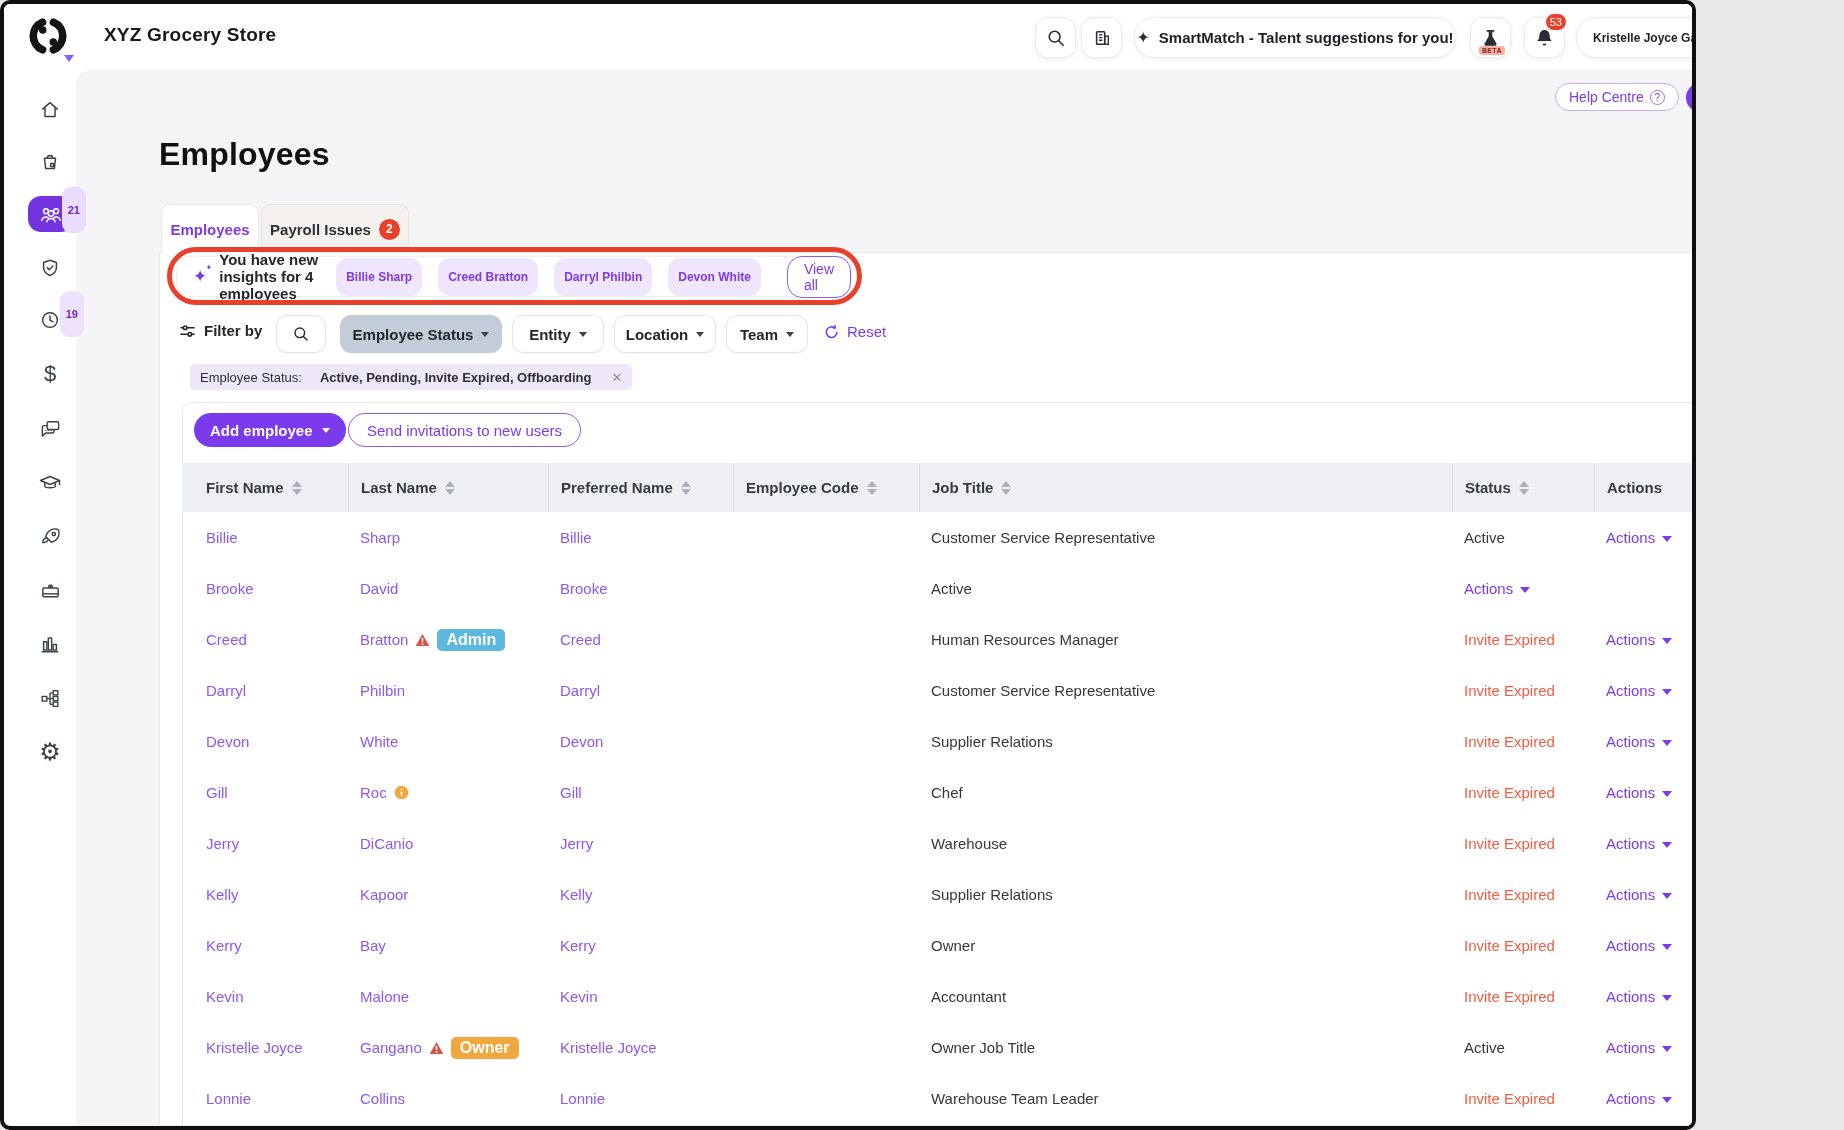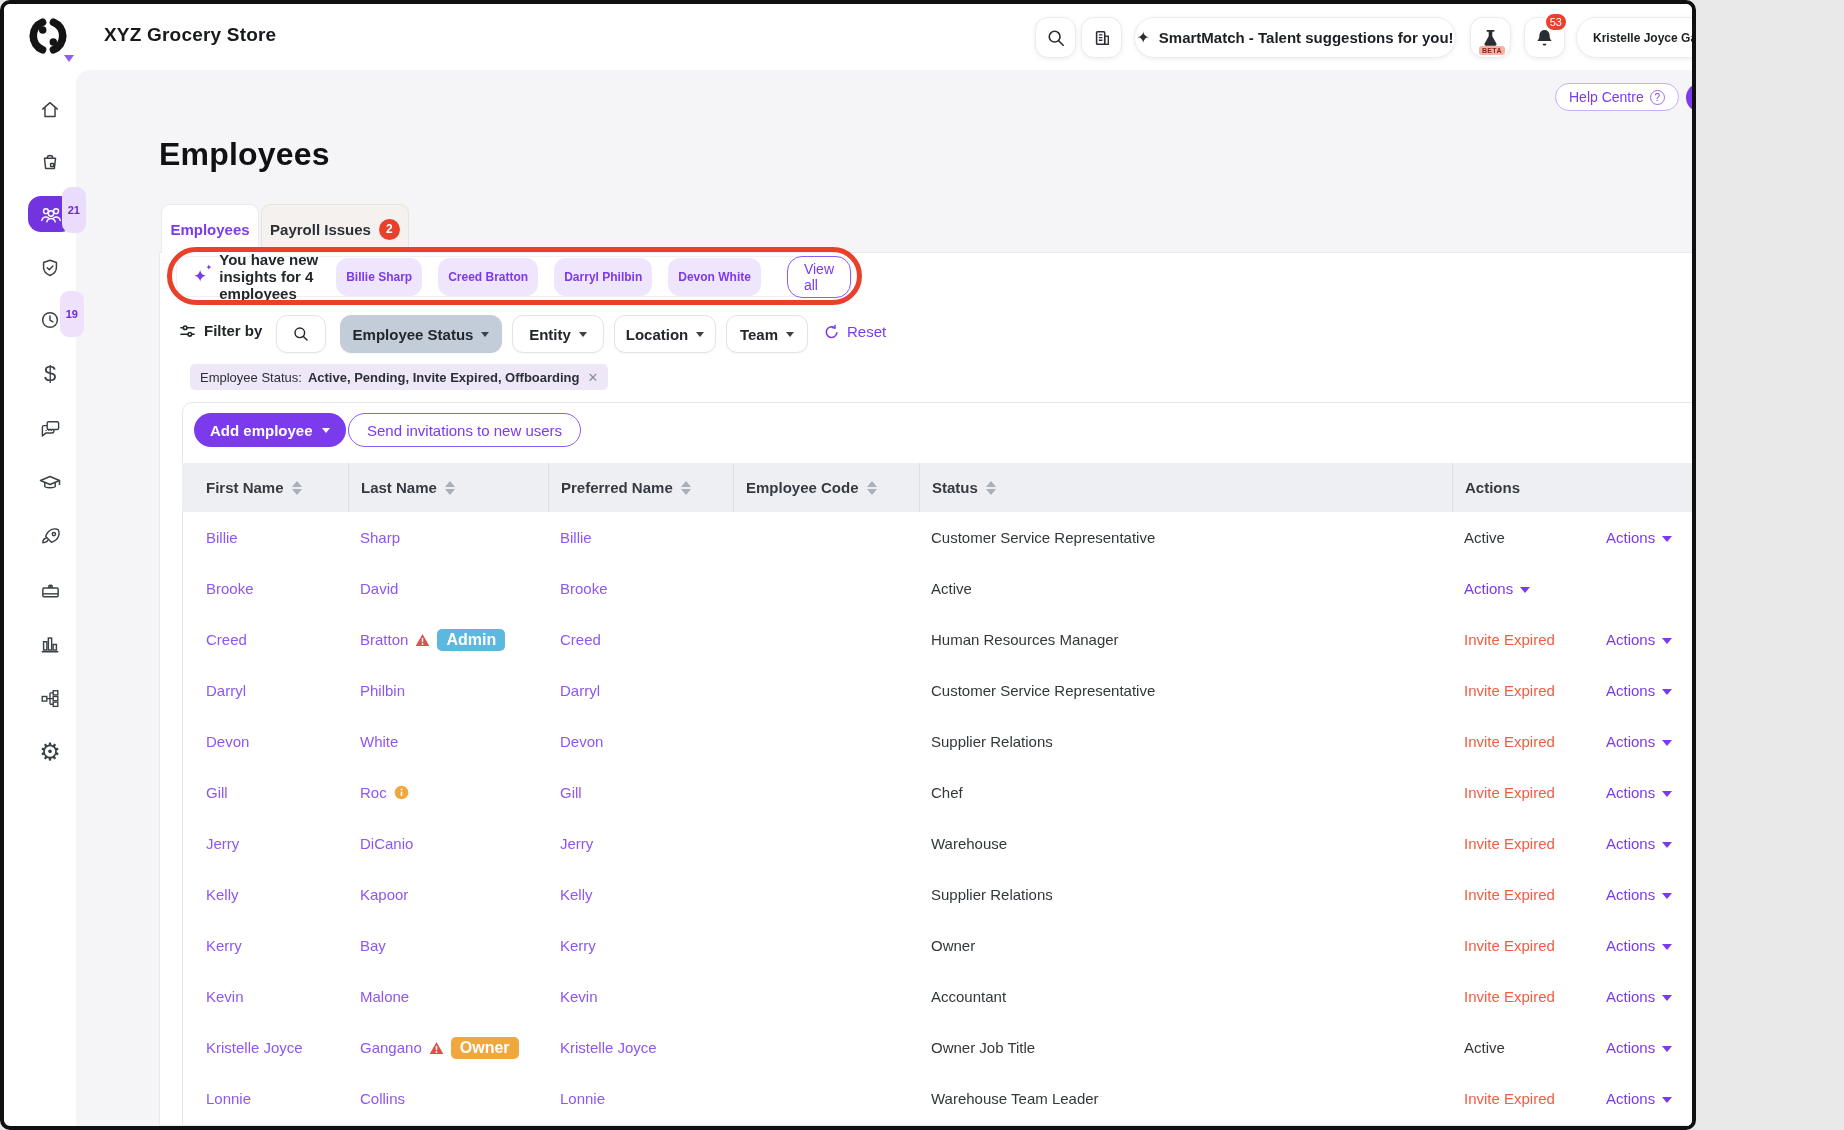--- a/index.html
+++ b/index.html
@@ -77,21 +77,21 @@
 
   
   .filter-label { left:175px; top:318px; display:flex; align-items:flex-end; gap:8px;
     font-size:15px; font-weight:700; color:#23262b; z-index:3; }
   .fbtn { top:311px; height:38px; display:flex; align-items:center; justify-content:center; gap:8px;
     background:#fff; border:1px solid #e3e4e8; border-radius:11px; font-size:15px; font-weight:700;
     color:#23262b; z-index:3; box-shadow:0 1px 2px rgba(20,20,40,.04); }
   .fbtn.sel { background:#c3cdda; border-color:#c3cdda; }
   .reset { left:820px; top:319px; display:flex; align-items:center; gap:7px; color:#7c3aed;
     font-size:15px; font-weight:500; z-index:3; }
-  .ftag { left:186px; top:360px; height:26px; display:flex; align-items:center; gap:6px;
+  .ftag { left:186px; top:360px; height:26px; display:flex; align-items:center; gap:18px;
     background:#eee7f8; border-radius:5px; padding:0 10px; font-size:13px; color:#2c3036; z-index:3; }
   .ftag b { font-weight:700; }
   .ftag .x { color:#8a8f98; font-size:13px; margin-left:2px; }
 
   
   .tcard { left:178px; top:398px; width:1528px; bottom:0; background:#fff;
     border:1px solid #e7e8ec; border-radius:10px 10px 0 0; z-index:3; }
   .add-btn { left:190px; top:409px; height:34px; padding:0 16px; display:flex; align-items:center; gap:9px;
     background:#7c3aed; color:#fff; border-radius:17px; font-size:15px; font-weight:700; z-index:4; }
   .invite-btn { left:344px; top:409px; height:34px; padding:0 18px; display:flex; align-items:center;
@@ -388,20 +388,27 @@
         </span>
       </div>
     <div class="th">
         <span>Employee Code</span>
         <span class="sort">
           <b class="up"></b>
           <b class="dn"></b>
         </span>
       </div>
     <div class="th">
+        <span>Job Title</span>
+        <span class="sort">
+          <b class="up"></b>
+          <b class="dn"></b>
+        </span>
+      </div>
+    <div class="th">
         <span>Status</span>
         <span class="sort">
           <b class="up"></b>
           <b class="dn"></b>
         </span>
       </div>
     <div class="th">
         <span>Actions</span>
       </div>
   </div>

